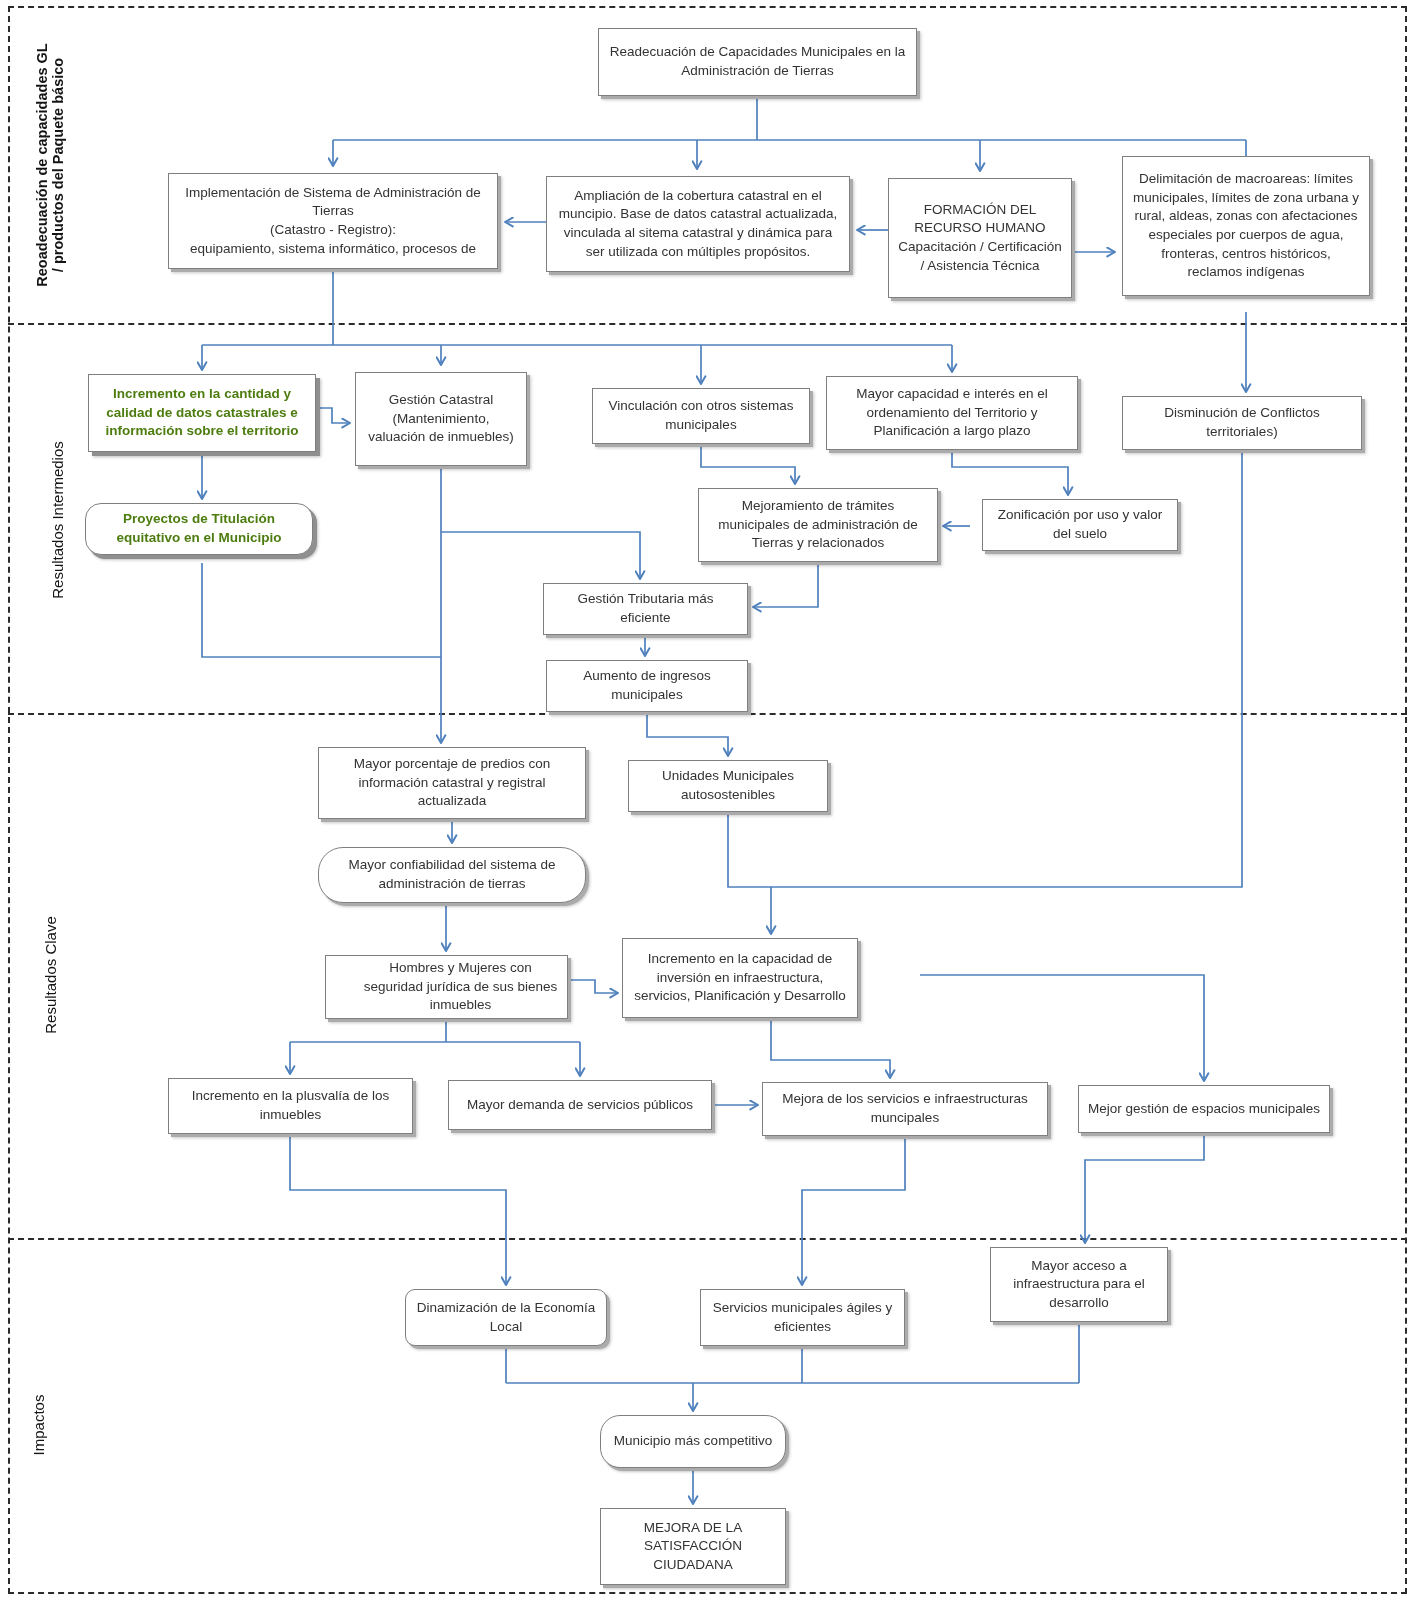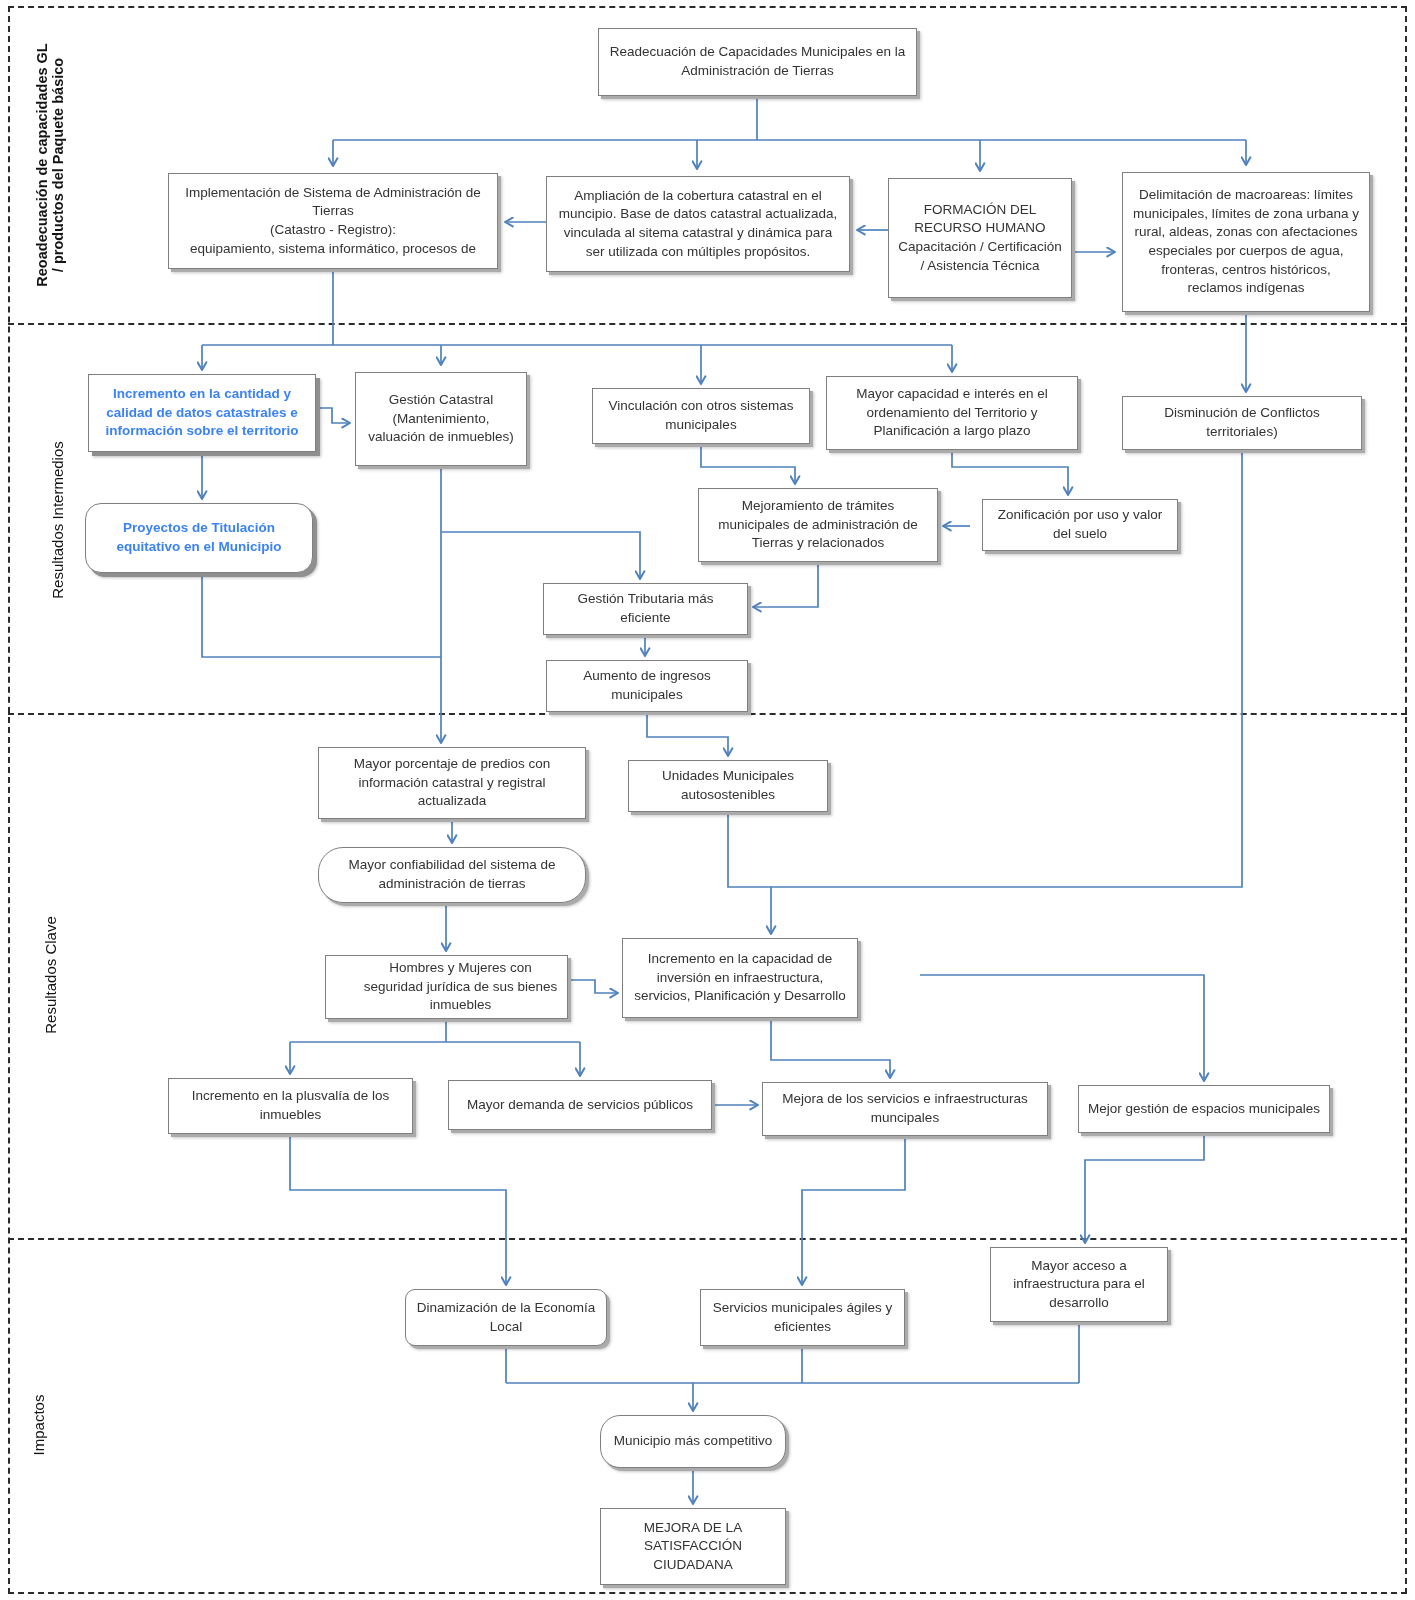--- a/index.html
+++ b/index.html
@@ -9,21 +9,21 @@
   .band-sep {position:absolute; left:8px; width:1399px; height:0; border-top:2px dashed #2b2b2b; z-index:0;}
   .node {
     position:absolute; box-sizing:border-box; background:#fff;
     border:1.5px solid #7f7f7f;
     box-shadow:3px 3px 0 #ababab, 4px 4px 3px rgba(0,0,0,0.22);
     display:flex; align-items:center; justify-content:center;
     text-align:center; padding:3px 9px;
     font-size:13.5px; line-height:1.38; color:#333;
     white-space:pre-line; z-index:2;
   }
-  .node.em {font-weight:bold; color:#3b82f6; box-shadow:4px 4px 0 #8f8f8f, 5px 5px 3px rgba(0,0,0,0.25);}
+  .node.em {font-weight:bold; color:#4d7c0f; box-shadow:4px 4px 0 #8f8f8f, 5px 5px 3px rgba(0,0,0,0.25);}
   .band-label {
     position:absolute; transform:translate(-50%,-50%) rotate(-90deg);
     white-space:pre-line; text-align:center; font-size:15px; color:#141414; z-index:1;
   }
   .band-label.bold {font-weight:bold; font-size:14.5px;}
   svg.wires {position:absolute; left:0; top:0; z-index:1;}
   .wire {fill:none; stroke:#4f81bd; stroke-width:1.7;}
   .arr {marker-end:url(#arrowhead);}
 </style>
 </head>
@@ -99,29 +99,29 @@
   </svg>
 
   <div class="node" style="left:598px;top:28px;width:319px;height:68px;">Readecuación de Capacidades Municipales en la Administración de Tierras</div>
 
   <div class="node" style="left:168px;top:173px;width:330px;height:96px;">Implementación de Sistema de Administración de Tierras
 (Catastro - Registro):
 equipamiento, sistema informático, procesos de</div>
   <div class="node" style="left:546px;top:176px;width:304px;height:96px;">Ampliación de la cobertura catastral en el muncipio. Base de datos catastral actualizada, vinculada al sitema catastral y dinámica para ser utilizada con múltiples propósitos.</div>
   <div class="node" style="left:888px;top:178px;width:184px;height:120px;">FORMACIÓN  DEL RECURSO HUMANO
 Capacitación / Certificación / Asistencia Técnica</div>
-  <div class="node" style="left:1122px;top:172px;width:248px;height:140px;">Delimitación de macroareas: límites municipales, límites de zona urbana y rural, aldeas,  zonas con afectaciones especiales por cuerpos de agua, fronteras, centros históricos, reclamos indígenas</div>
+  <div class="node" style="left:1122px;top:156px;width:248px;height:140px;">Delimitación de macroareas: límites municipales, límites de zona urbana y rural, aldeas,  zonas con afectaciones especiales por cuerpos de agua, fronteras, centros históricos, reclamos indígenas</div>
 
   <div class="node em" style="left:88px;top:374px;width:228px;height:78px;">Incremento en la cantidad y calidad de datos catastrales e información sobre el territorio</div>
   <div class="node" style="left:355px;top:372px;width:172px;height:94px;">Gestión Catastral
 (Mantenimiento, valuación de inmuebles)</div>
   <div class="node" style="left:592px;top:388px;width:218px;height:56px;">Vinculación con otros sistemas municipales</div>
   <div class="node" style="left:826px;top:376px;width:252px;height:74px;">Mayor capacidad e interés en el ordenamiento del Territorio y Planificación a largo plazo</div>
   <div class="node" style="left:1122px;top:396px;width:240px;height:54px;">Disminución de Conflictos territoriales)</div>
-  <div class="node em" style="left:85px;top:503px;width:228px;height:70px;border-radius:16px;">Proyectos de Titulación equitativo en el Municipio</div>
+  <div class="node em" style="left:85px;top:503px;width:228px;height:52px;border-radius:16px;">Proyectos de Titulación equitativo en el Municipio</div>
   <div class="node" style="left:698px;top:488px;width:240px;height:74px;">Mejoramiento de trámites municipales de administración de Tierras y relacionados</div>
   <div class="node" style="left:970px;top:499px;width:196px;height:52px;margin-left:12px;">Zonificación por uso y valor del suelo</div>
   <div class="node" style="left:543px;top:583px;width:205px;height:52px;">Gestión Tributaria más eficiente</div>
   <div class="node" style="left:546px;top:660px;width:202px;height:52px;">Aumento de ingresos municipales</div>
 
   <div class="node" style="left:318px;top:747px;width:268px;height:72px;">Mayor porcentaje de predios con información catastral y registral actualizada</div>
   <div class="node" style="left:628px;top:760px;width:200px;height:52px;">Unidades Municipales autosostenibles</div>
   <div class="node" style="left:318px;top:847px;width:268px;height:56px;border-radius:25px;">Mayor confiabilidad del sistema de administración de tierras</div>
   <div class="node" style="left:325px;top:955px;width:243px;height:64px;padding-left:37px;">Hombres y Mujeres  con seguridad jurídica de sus bienes inmuebles</div>
   <div class="node" style="left:622px;top:938px;width:236px;height:80px;">Incremento en la capacidad de inversión en infraestructura, servicios, Planificación y Desarrollo</div>

